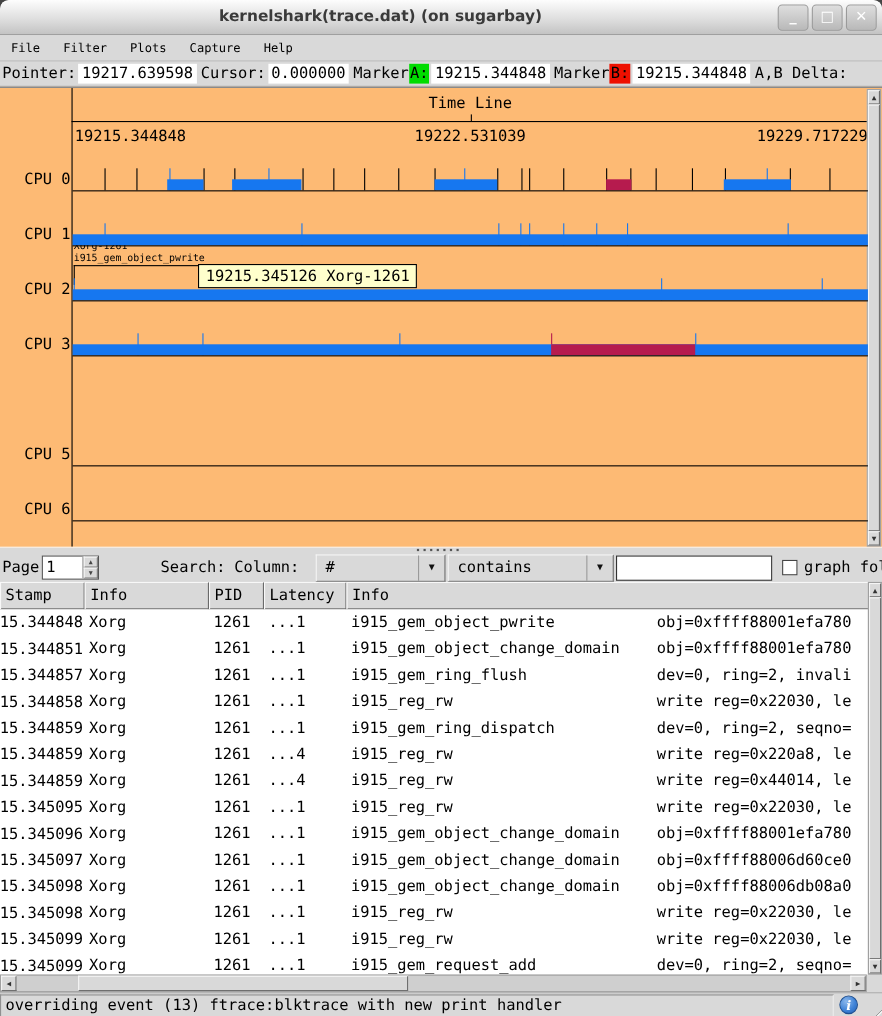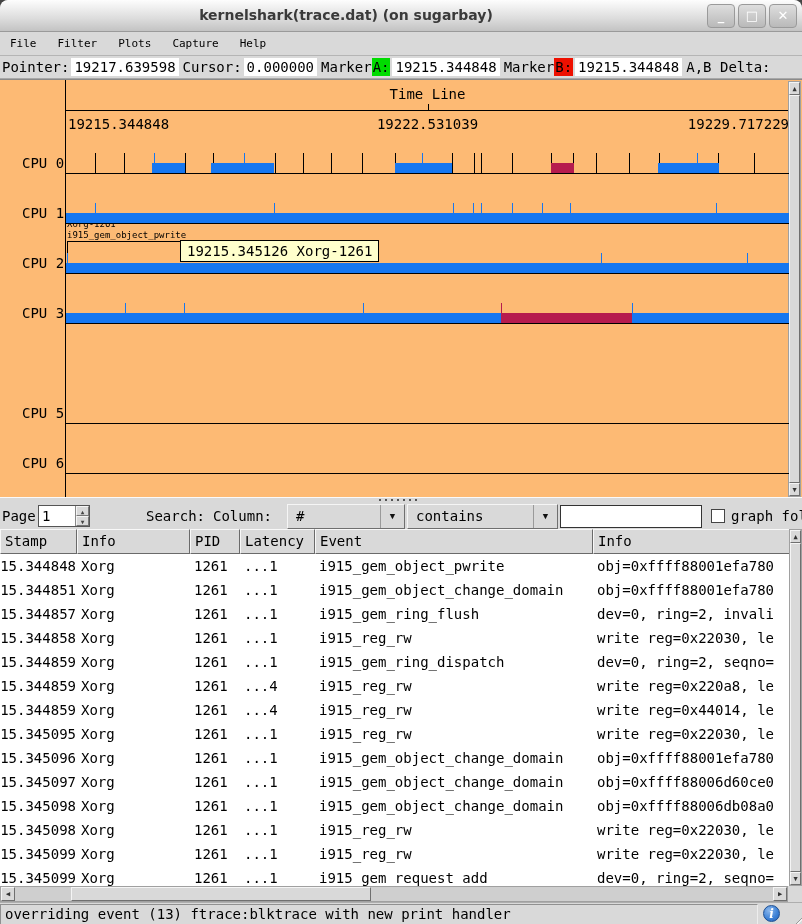--- a/index.html
+++ b/index.html
@@ -312,21 +312,20 @@
     <input class="search-entry" value="" style="">
     <div class="graph-check"></div>
     <span class="sr-label" style="left:731px;">graph follows events</span>
   </div>
 
   <div class="thead" id="thead">
       <div class="th c0">Stamp</div>
       <div class="th c1">Info</div>
       <div class="th c2">PID</div>
       <div class="th c3">Latency</div>
-      <div class="th c4">Event</div>
       <div class="th c5">Info</div>
     </div>
 
   <div class="tbody" id="tbody">
       <div class="trow">
         <div class="td c0">19215.344848</div>
         <div class="td c1">Xorg</div>
         <div class="td c2">1261</div>
         <div class="td c3">...1</div>
         <div class="td c4">i915_gem_object_pwrite</div>

